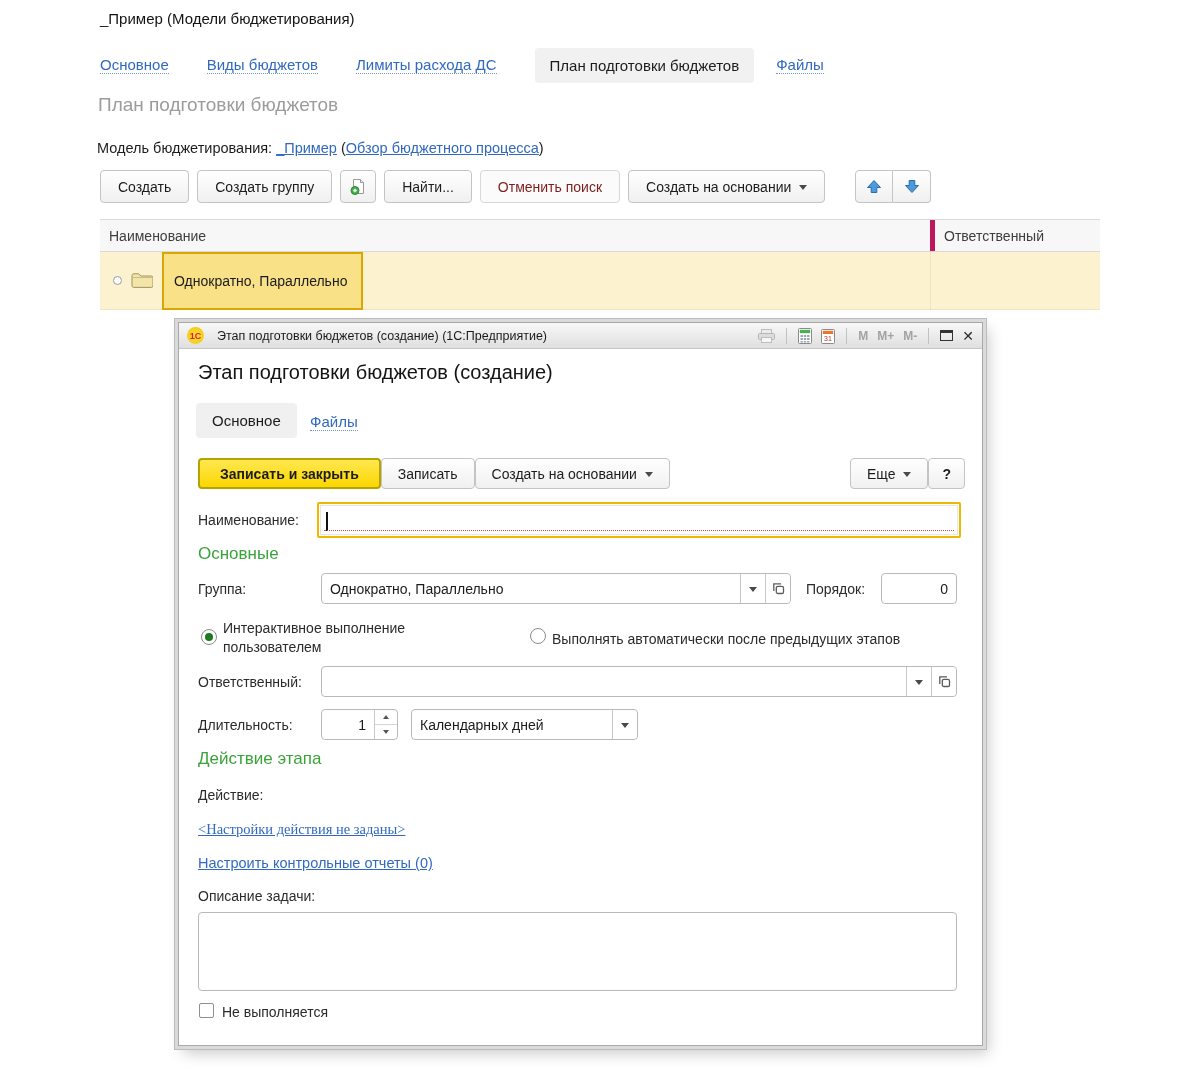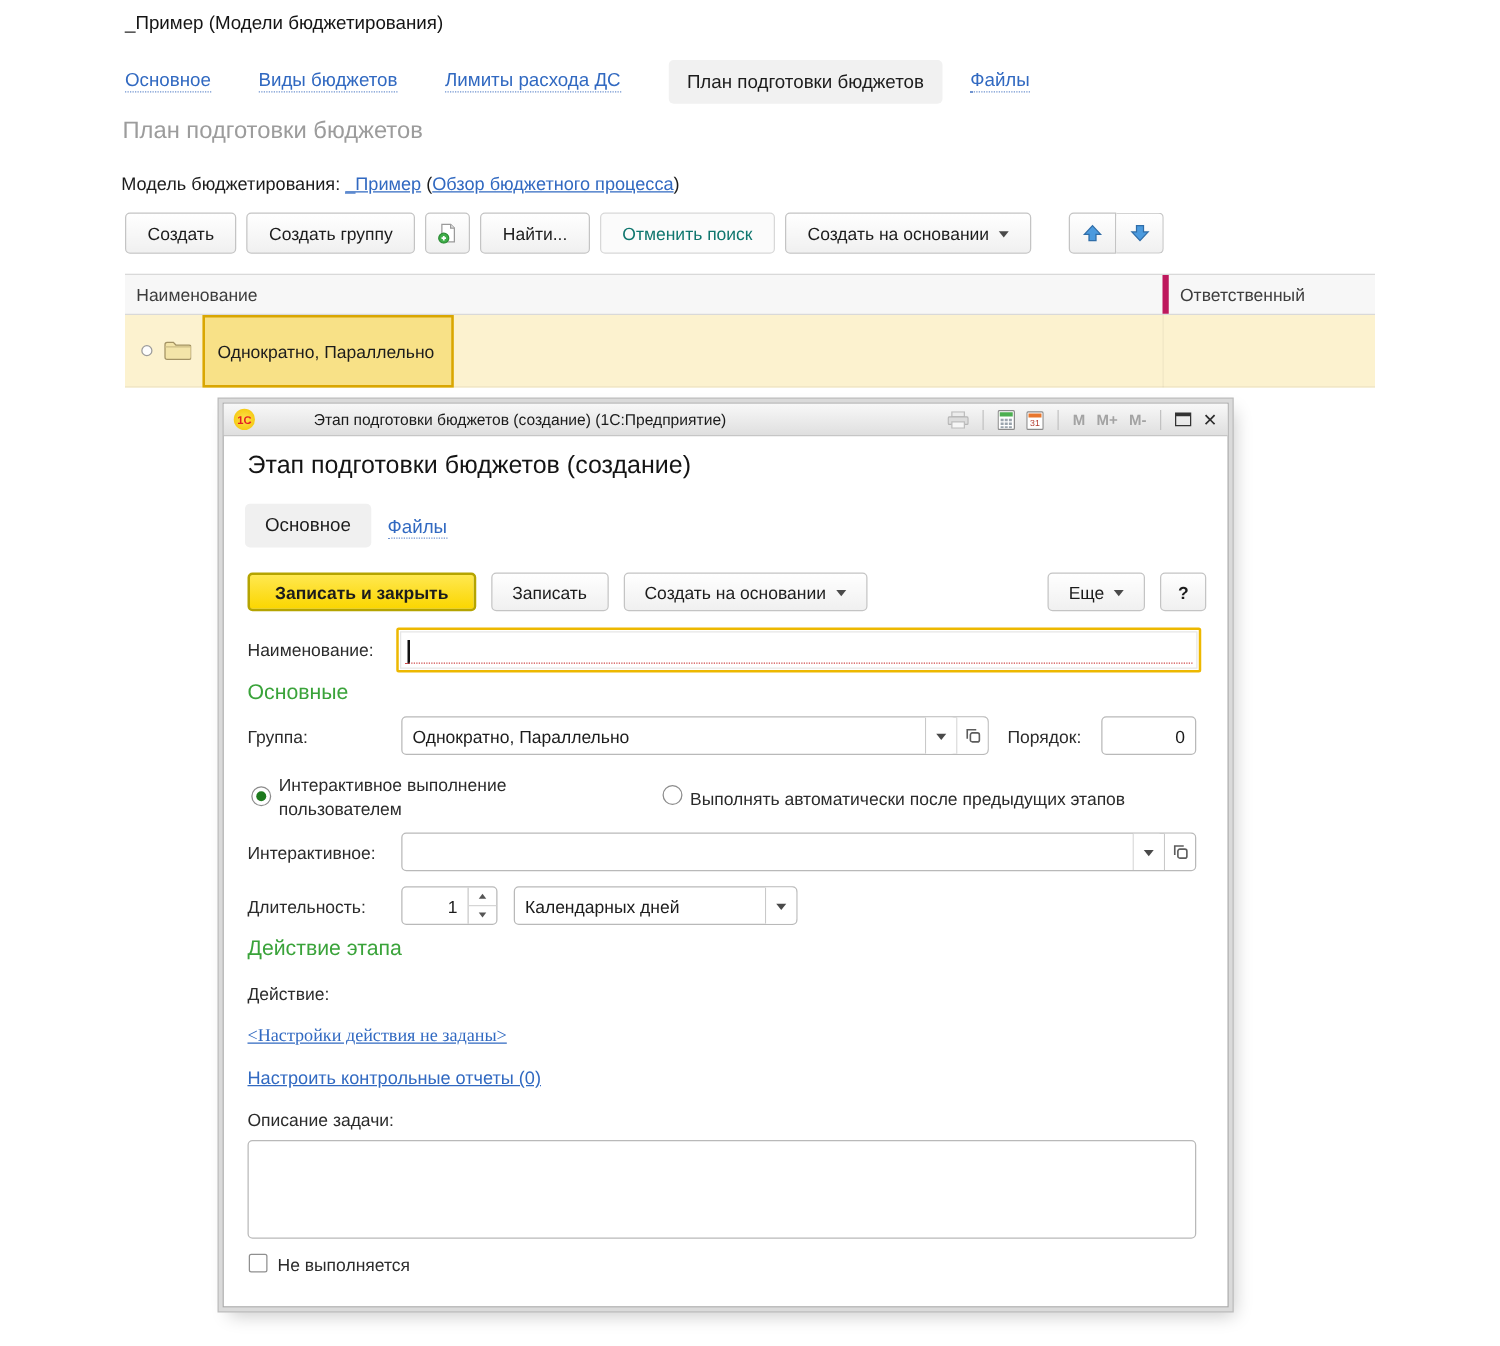--- a/index.html
+++ b/index.html
@@ -17,21 +17,21 @@
   .tab-active { background:#f1f1f1; border-radius:4px; padding:9px 15px; font-size:15px; color:#1c1c1c; margin-right:22px; cursor:pointer; }
   .page-heading { position:absolute; left:98px; top:94px; font-size:19px; color:#9c9c9c; }
   .model-line { position:absolute; left:97px; top:140px; font-size:14.5px; color:#1c1c1c; }
   .model-line .link { font-size:14.5px; }
 
   .toolbar { position:absolute; left:100px; top:170px; width:1000px; display:flex; align-items:center; gap:8px; }
   .btn { height:33px; padding:0 17px; background:linear-gradient(#ffffff,#f0f0f0);
     border:1px solid #c4c4c4; border-radius:4px; font-size:14px; color:#1c1c1c;
     display:inline-flex; align-items:center; justify-content:center; gap:8px; cursor:pointer;
     font-family:inherit; }
-  .btn.disabled { color:#0f766e; background:#fbfbfb; border-color:#d8d8d8; }
+  .btn.disabled { color:#7f1d1d; background:#fbfbfb; border-color:#d8d8d8; }
   .btn.icon-only { padding:0 9px; }
   .caret { width:0; height:0; border-left:4px solid transparent; border-right:4px solid transparent; border-top:5px solid #4a4a4a; margin-top:2px; }
   .updown { margin-left:22px; display:flex; }
   .updown .btn { width:38px; padding:0; border-radius:0; }
   .updown .btn:first-child { border-radius:4px 0 0 4px; }
   .updown .btn:last-child { border-radius:0 4px 4px 0; border-left:none; }
 
   .list-table { position:absolute; left:100px; top:219px; width:1000px; }
   .thead { display:flex; height:33px; background:#f7f7f7; border-top:1px solid #d9d9d9; border-bottom:1px solid #d9d9d9; align-items:center; font-size:14px; color:#3d3d3d; }
   .th-name { flex:1; padding-left:9px; }
@@ -41,34 +41,34 @@
   .folder-ic { position:absolute; left:31px; top:20px; }
   .sel-cell { position:absolute; left:62px; top:0; width:201px; height:58px; background:#f8e187; border:2px solid #d9a602; display:flex; align-items:center; padding-left:10px; font-size:14px; color:#1c1c1c; }
   .resp-cell { position:absolute; left:830px; top:0; width:170px; height:58px; border-left:1px solid rgba(0,0,0,0.05); }
 
   
   .dialog { position:absolute; left:178px; top:322px; width:805px; height:724px; background:#fff;
     border:1px solid #a8a8a8;
     box-shadow:0 0 0 3px #dadada, 0 0 0 4px #bcbcbc, 5px 7px 14px rgba(0,0,0,0.22); }
   .titlebar { position:absolute; left:0; top:0; right:0; height:26px;
     background:linear-gradient(#f8f8f8,#dfdfdf); border-bottom:1px solid #c6c6c6;
-    display:flex; align-items:center; padding:0 8px;gap:34px; }
+    display:flex; align-items:center; padding:0 8px; }
   .logo-1c { width:17px; height:17px; border-radius:50%; background:radial-gradient(#ffe14d,#f2c200); color:#e31e24; font-size:9px; font-weight:700; display:flex; align-items:center; justify-content:center; }
   .tb-title { margin-left:13px; font-size:12.5px; color:#1a1a1a; flex:1; white-space:nowrap; overflow:hidden; }
   .tb-icons { display:flex; align-items:center; gap:9px; }
   .tb-sep { width:1px; height:16px; background:#c2c2c2; margin:0 2px; }
   .tb-m { font-size:12px; font-weight:700; color:#a3a3a3; cursor:pointer; }
   .tb-max { width:13px; height:11px; border:1px solid #333; border-top:3px solid #333; cursor:pointer; }
   .tb-close { font-size:14px; color:#2b2b2b; font-weight:700; cursor:pointer; line-height:1; }
 
   .d-abs { position:absolute; }
   .d-heading { left:19px; top:38px; font-size:20px; color:#141414; }
   .d-tab-active { left:17px; top:80px; background:#f0f0f0; border-radius:4px; padding:9px 16px; font-size:15px; cursor:pointer; }
   .d-tab-link { left:131px; top:90px; }
-  .d-btnrow { left:19px; top:135px; width:767px; display:flex; align-items:center; gap:12px; }
+  .d-btnrow { left:19px; top:135px; width:767px; display:flex; align-items:center; }
   .dlg-btn { height:31px; padding:0 16px; background:linear-gradient(#ffffff,#f0f0f0); border:1px solid #c4c4c4; border-radius:4px; font-size:14px; display:inline-flex; align-items:center; gap:8px; cursor:pointer; font-family:inherit; color:#1c1c1c; }
   .yellow-btn { background:linear-gradient(#ffe850,#fbd600); border:2px solid #b5a400; font-weight:700; padding:0 20px; }
   .more-btn { margin-left:auto; }
   .help-btn { padding:0 13px; font-weight:700; }
 
   .f-label { font-size:14px; color:#2b2b2b; }
   .gold-wrap { left:138px; top:179px; width:644px; height:36px; border:2px solid #edb800; border-radius:2px; background:#fff; }
   .gold-inner { position:absolute; inset:1px; border:1px solid #e6e6e6; }
   .red-dots { position:absolute; left:3px; right:3px; bottom:3px; border-bottom:1px dotted #d04a4a; }
   .caret-bar { position:absolute; left:5px; top:6px; width:1.5px; height:19px; background:#111; }
@@ -257,21 +257,21 @@
       <div class="ftext right">0</div>
     </div>
 
     <div class="d-abs radio" style="left:22px; top:306px;">
         <span class="dot"></span>
       </div>
     <div class="d-abs r-label" style="left:44px; top:296px; width:225px;">Интерактивное выполнение пользователем</div>
     <div class="d-abs radio" style="left:351px; top:305px;"></div>
     <div class="d-abs r-label" style="left:373px; top:307px;">Выполнять автоматически после предыдущих этапов</div>
 
-    <div class="d-abs f-label" style="left:19px; top:351px;">Интерактивное:</div>
+    <div class="d-abs f-label" style="left:19px; top:351px;">Ответственный:</div>
     <div class="d-abs field" style="left:142px; top:343px; width:636px;">
       <div class="ftext"></div>
       <div class="fbtn">
           <span class="caret"></span>
         </div>
       <div class="fbtn">
         <svg width="13" height="13" viewBox="0 0 13 13">
           <path d="M1.8 9 V1.8 H9" fill="none" stroke="#5c5c5c" stroke-width="1.3"></path>
           <rect x="4.3" y="4.3" width="7.2" height="7.2" rx="1.6" fill="#ffffff" stroke="#5c5c5c" stroke-width="1.3"></rect>
         </svg>

